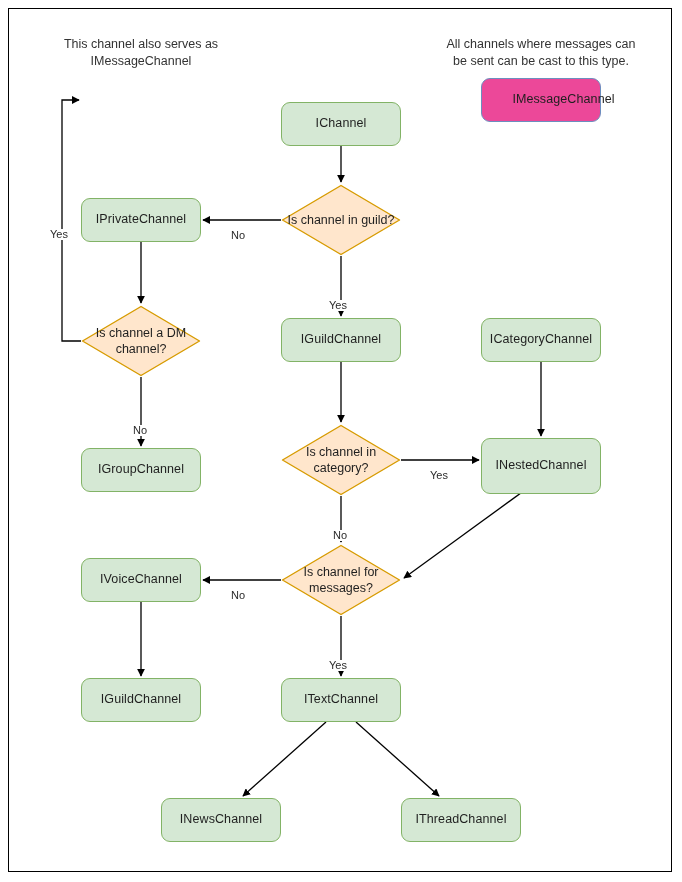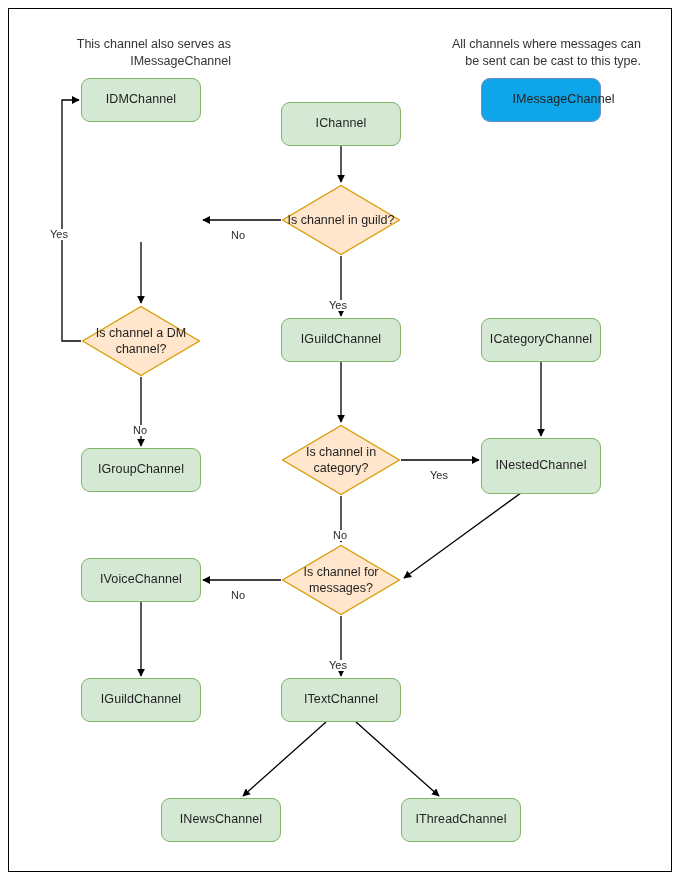--- a/index.html
+++ b/index.html
@@ -44,21 +44,21 @@
     line-height: 1.25;
     letter-spacing: 0.1px;
   }
   .box {
     border-radius: 9px;
     border: 1.4px solid #82b366;
     background: #d5e8d4;
   }
   .box.blue {
     border-color: #6c8ebf;
-    background: #0ea5e9;
+    background: #ec4899;
     padding-left: 45px;
   }
   .diamond-wrap {
     position: absolute;
   }
   .diamond-wrap svg {
     position: absolute;
     left: 0;
     top: 0;
     overflow: visible;
@@ -72,21 +72,21 @@
     display: flex;
     align-items: center;
     justify-content: center;
     text-align: center;
     font-size: 12.5px;
     color: #1f1f1f;
     line-height: 1.3;
   }
   .note {
     position: absolute;
-    text-align: right;
+    text-align: center;
     font-size: 12.5px;
     color: #333333;
     line-height: 1.32;
   }
   .edge-label {
     position: absolute;
     font-size: 11px;
     color: #2b2b2b;
     background: #ffffff;
     padding: 0 2px;
@@ -140,26 +140,26 @@
       
       <path d="M 326 722 L 243 796"></path>
       
       <path d="M 356 722 L 439 796"></path>
     </g>
   </svg>
 
   <div class="note" style="left:51px; top:36px; width:180px;">This channel also serves as IMessageChannel</div>
   <div class="note" style="left:441px; top:36px; width:200px;">All channels where messages can be sent can be cast to this type.</div>
 
-  <div class="node box" style="left:81px; top:78px; width:120px; height:44px;">IDMChannel</div>
 
   <div class="node box" style="left:281px; top:78px; width:120px; height:44px;margin-top:24px;">IChannel</div>
 
   <div class="node box blue" style="left:481px; top:78px; width:120px; height:44px;">IMessageChannel</div>
 
+  <div class="node box" style="left:81px; top:198px; width:120px; height:44px;">IPrivateChannel</div>
 
   <div class="node box" style="left:81px; top:448px; width:120px; height:44px;">IGroupChannel</div>
 
   <div class="node box" style="left:281px; top:318px; width:120px; height:44px;">IGuildChannel</div>
 
   <div class="node box" style="left:481px; top:318px; width:120px; height:44px;">ICategoryChannel</div>
 
   <div class="node box" style="left:481px; top:438px; width:120px; height:56px;">INestedChannel</div>
 
   <div class="node box" style="left:81px; top:558px; width:120px; height:44px;">IVoiceChannel</div>

